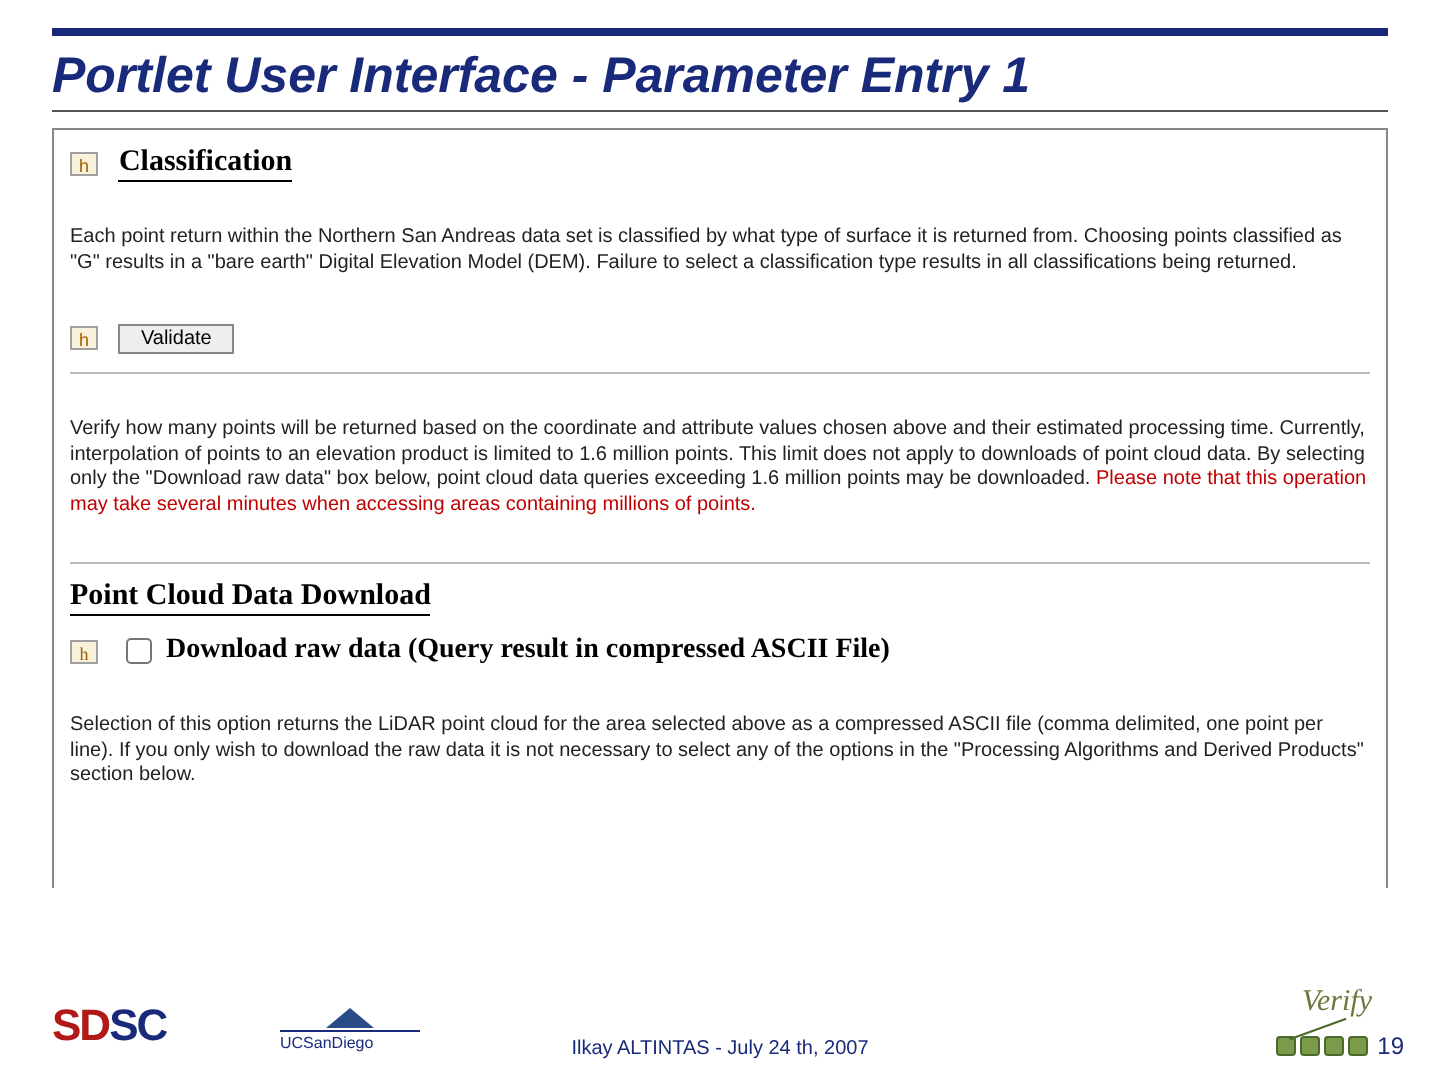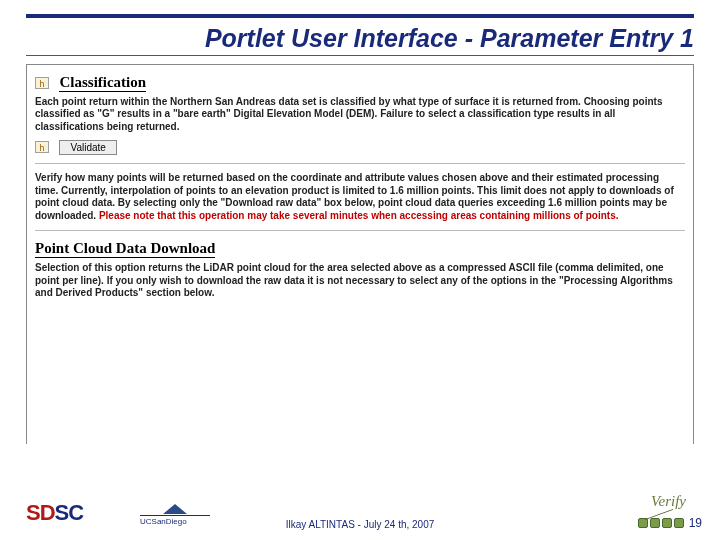--- a/index.html
+++ b/index.html
@@ -15,21 +15,20 @@
   .top-rule {
     border-top: 4px solid #1a2a7a;
     margin: 14px 26px 0 26px;
   }
   .slide-title {
     font-size: 25px;
     font-weight: bold;
     font-style: italic;
     color: #1a2a7a;
     margin: 6px 26px 2px 26px;
-    text-align: right;
   }
   .title-underline {
     border-top: 1px solid #555;
     margin: 0 26px 8px 26px;
   }
   .portlet {
     margin: 0 26px;
     border: 1px solid #888;
     border-bottom: none;
     background: #fff;
@@ -56,23 +55,22 @@
     font-family: "Times New Roman", serif;
     font-weight: bold;
     font-size: 15px;
     border-bottom: 1px solid #000;
     color: #000;
     vertical-align: middle;
   }
   .body-text {
     font-size: 10px;
     color: #222;
-    margin: 4px 0;
+    margin: 22px 0;
     line-height: 1.25;
-    font-weight: bold;
   }
   .body-text .warn { color: #c00000; }
   .listbox {
     margin: 4px 0 8px 60px;
     border: 1px solid #999;
     width: 120px;
     padding: 2px 4px;
     font-size: 10px;
     background: #fff;
   }
@@ -204,20 +202,25 @@
   <div class="body-text">
     <span>Verify how many points will be returned based on the coordinate and attribute values chosen above and their estimated processing time. Currently, interpolation of points to an elevation product is limited to 1.6 million points. This limit does not apply to downloads of point cloud data. By selecting only the "Download raw data" box below, point cloud data queries exceeding 1.6 million points may be downloaded. </span><span class="warn">Please note that this operation may take several minutes when accessing areas containing millions of points.</span>
   </div>
 
   <hr class="sep">
 
   <div class="row">
     <span class="section-heading">Point Cloud Data Download</span>
   </div>
 
+  <div class="row checkbox-row" style="margin-top:8px;">
+    <span class="h-chip" style="font-weight:normal;">h</span>
+    <input type="checkbox" style="">
+    <span>Download raw data (Query result in compressed ASCII File)</span>
+  </div>
 
   <div class="body-text">Selection of this option returns the LiDAR point cloud for the area selected above as a compressed ASCII file (comma delimited, one point per line). If you only wish to download the raw data it is not necessary to select any of the options in the "Processing Algorithms and Derived Products" section below.</div>
 
 </div>
 
 <div class="footer">
   <div class="logo-sdsc">
     <span class="s1">SD</span><span class="s2">SC</span>
   </div>
   <div class="logo-ucsd">

